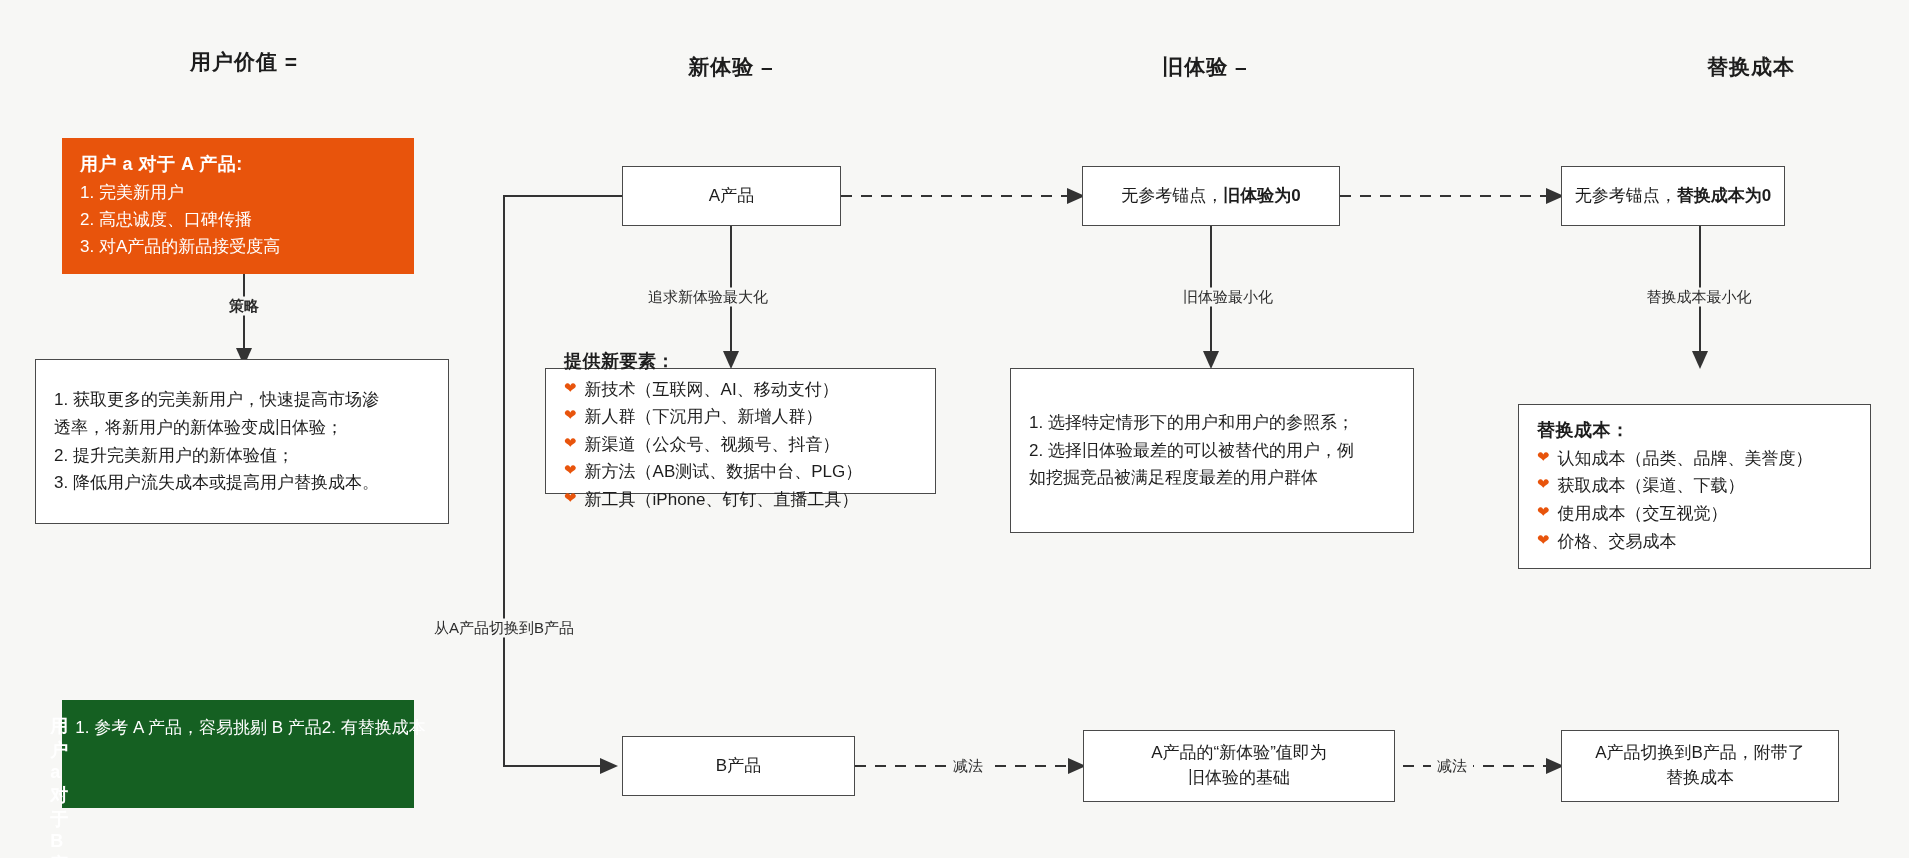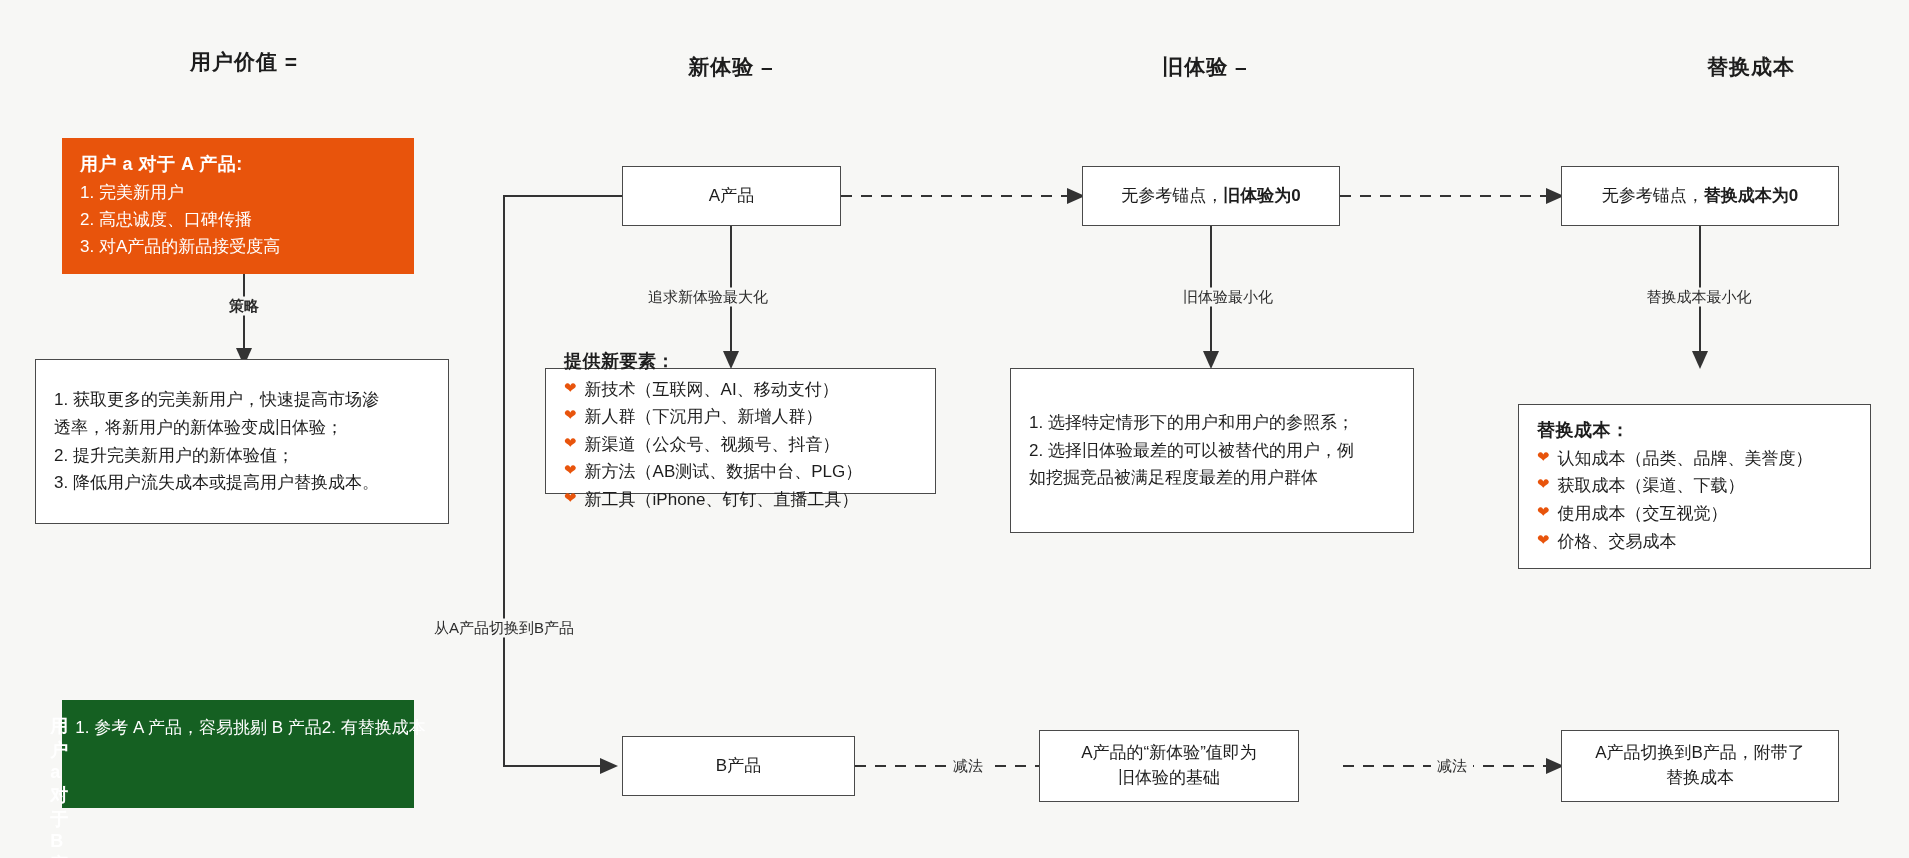--- a/index.html
+++ b/index.html
@@ -111,21 +111,21 @@
   </div>
 
   <div class="box box-center" style="left:622px;top:166px;width:219px;height:60px;">
     <span>A产品</span>
   </div>
 
   <div class="box box-center" style="left:1082px;top:166px;width:258px;height:60px;">
     <span><span>无参考锚点，</span><span class="b">旧体验为0</span></span>
   </div>
 
-  <div class="box box-center" style="left:1561px;top:166px;width:278px;height:60px;text-align:center;">
+  <div class="box box-center" style="left:1561px;top:166px;width:224px;height:60px;text-align:center;">
     <span><span>无参考锚点，</span><span class="b">替换成本为0</span></span>
   </div>
 
   <div class="wire-label" style="left:708px;top:297px;">追求新体验最大化</div>
   <div class="wire-label" style="left:1208px;top:297px;margin-left:20px;">旧体验最小化</div>
   <div class="wire-label" style="left:1699px;top:297px;">替换成本最小化</div>
 
   <div class="box box-pad" style="left:545px;top:368px;width:391px;height:126px;display:flex;flex-direction:column;justify-content:center;">
     <div class="card-title">提供新要素：</div>
     <div class="bullet-row">
@@ -185,21 +185,21 @@
     <div class="card-line">1. 参考 A 产品，容易挑剔 B 产品</div>
     <div class="card-line">2. 有替换成本</div>
   </div>
 
   <div class="box box-center" style="left:622px;top:736px;width:233px;height:60px;">
     <span>B产品</span>
   </div>
 
   <div class="wire-label" style="left:968px;top:766px;">减法</div>
 
-  <div class="box box-center" style="left:1039px;top:730px;width:260px;height:72px;">
+  <div class="box box-center" style="left:1083px;top:730px;width:312px;height:72px;">
     <span><span>A产品的“新体验”值即为</span><br><span>旧体验的基础</span></span>
   </div>
 
   <div class="wire-label" style="left:1452px;top:766px;">减法</div>
 
   <div class="box box-center" style="left:1561px;top:730px;width:278px;height:72px;">
     <span><span>A产品切换到B产品，附带了</span><br><span>替换成本</span></span>
   </div>
 
 </div>

